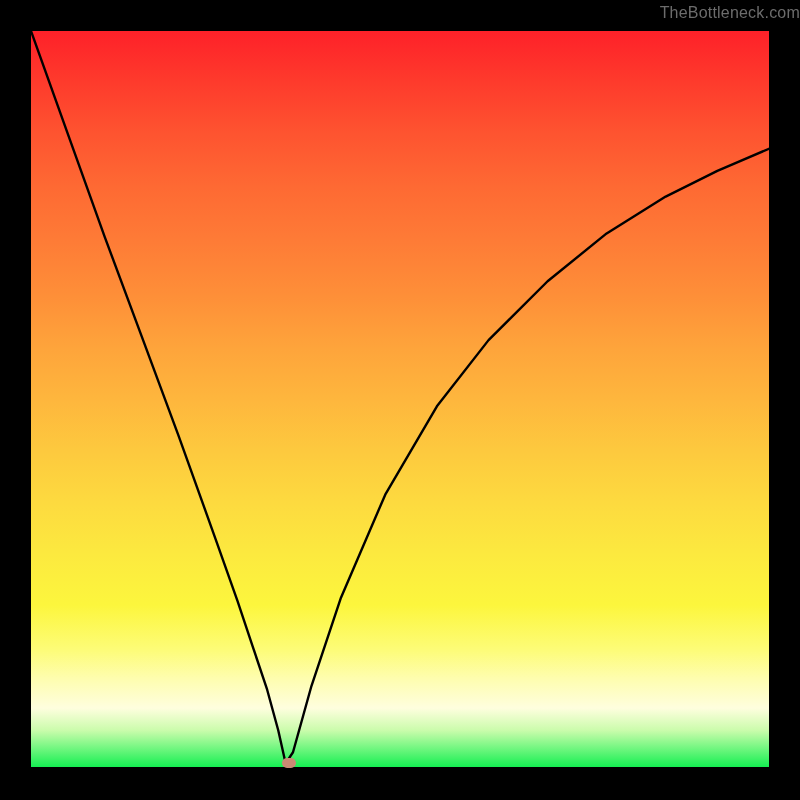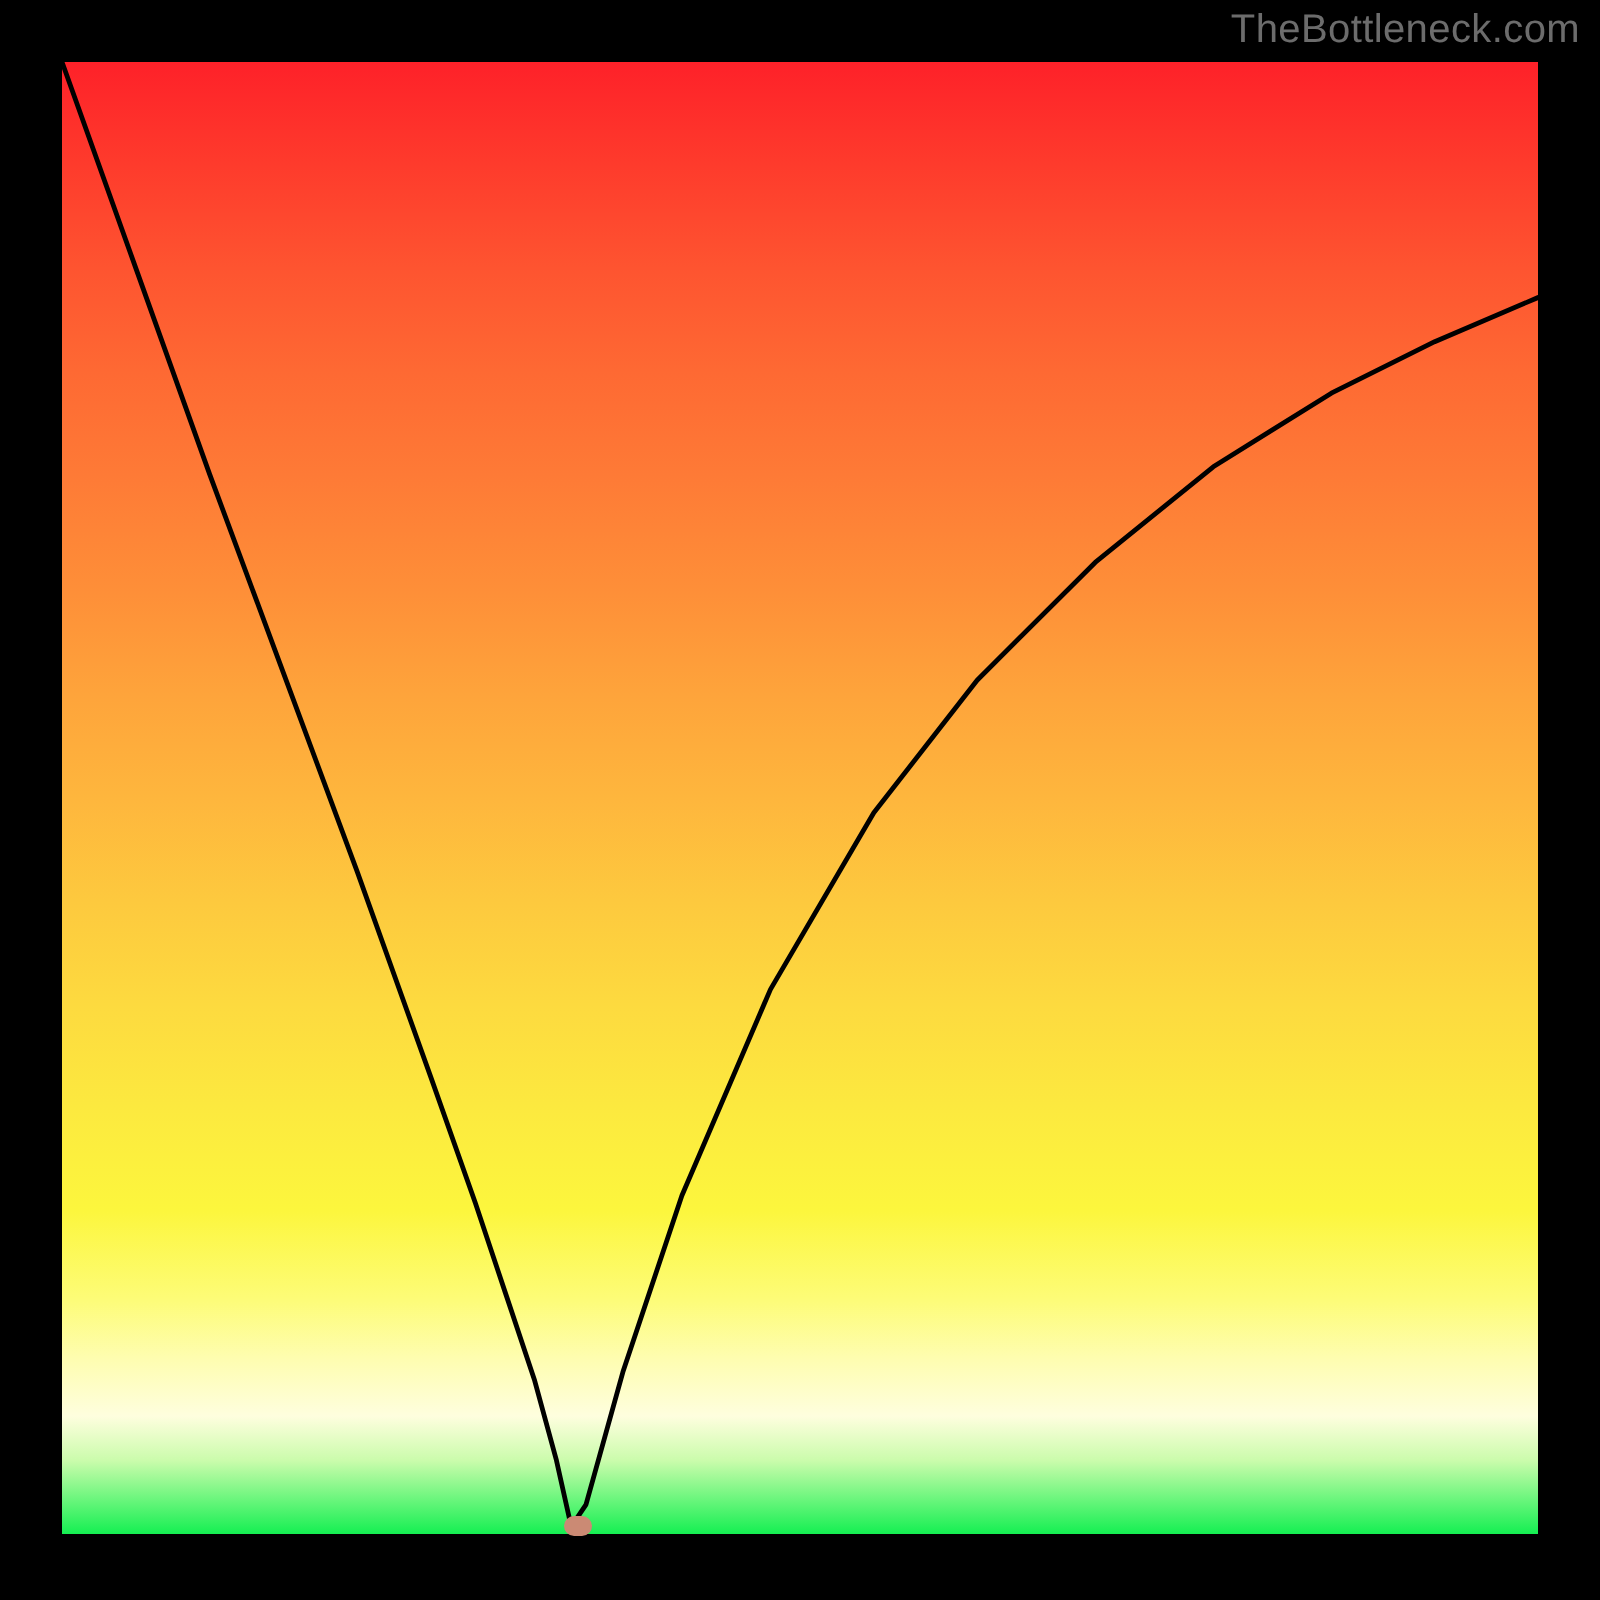--- a/index.html
+++ b/index.html
@@ -13,23 +13,23 @@
   }
   .frame {
     position: relative;
     width: 800px;
     height: 800px;
     background: #000;
   }
   .watermark {
     position: absolute;
     top: 4px;
-    right: 10px;
+    right: 0;
     color: #6c6c6c;
-    font-size: 20px;
+    font-size: 16px;
     font-weight: 400;
     letter-spacing: 0.2px;
     z-index: 10;
   }
   .plot-area {
     position: absolute;
     left: 31px;
     top: 31px;
     width: 738px;
     height: 736px;

